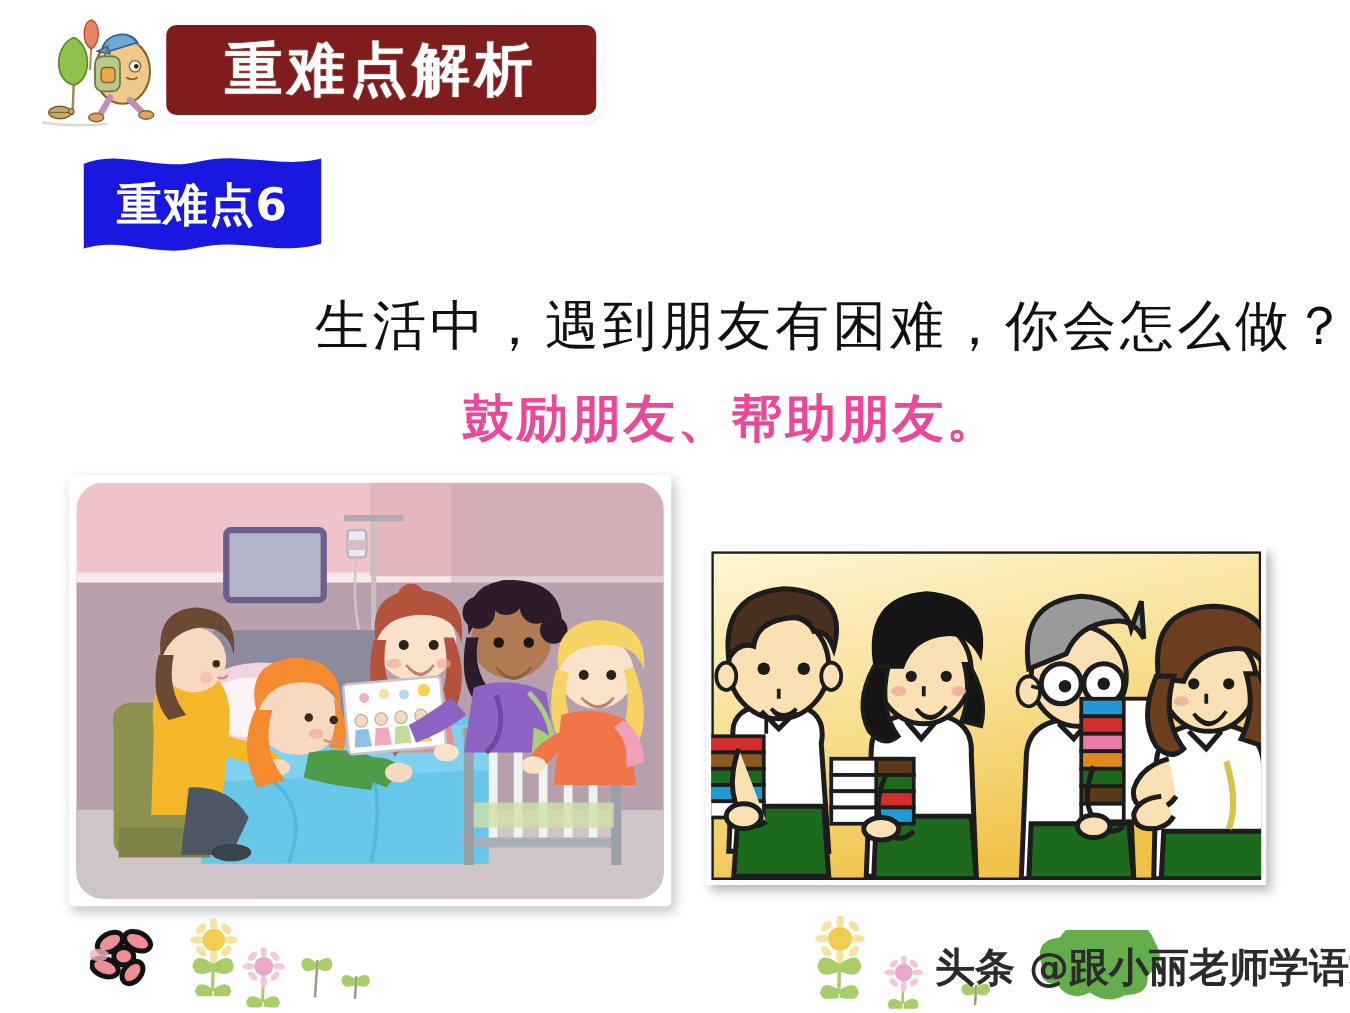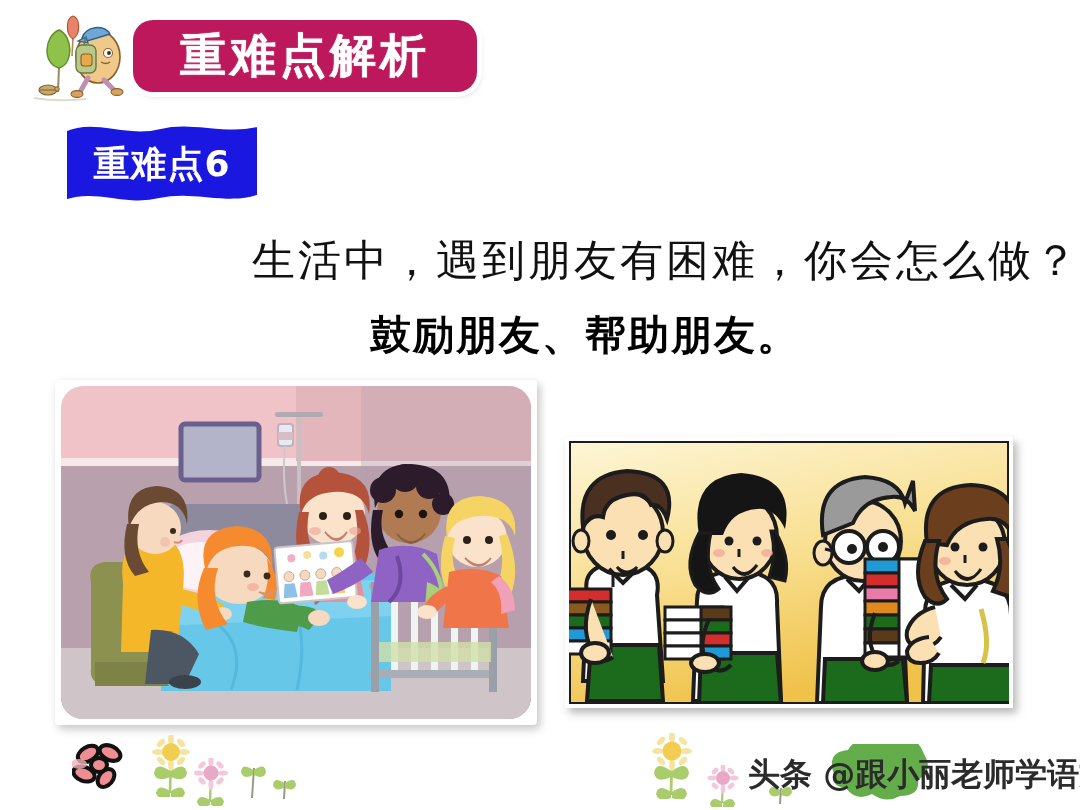--- a/index.html
+++ b/index.html
@@ -25,22 +25,22 @@
     height: 92px;
   }
 
   
   .title-banner {
     position: absolute;
     left: 133px;
     top: 20px;
     width: 344px;
     height: 72px;
-    background: #be185d;
-    border-radius: 20px;
+    background: #7f1d1d;
+    border-radius: 8px;
     box-shadow: 0 0 0 5px #ffffff, 2px 3px 6px rgba(120,120,150,0.45);
     display: flex;
     align-items: center;
     justify-content: center;
   }
   .title-banner-text {
     color: #ffffff;
     font-size: 46px;
     font-weight: bold;
     letter-spacing: 4px;
@@ -88,21 +88,21 @@
     font-family: "DejaVu Serif", "Liberation Serif", serif;
     white-space: nowrap;
   }
   .answer-line {
     position: absolute;
     left: 0;
     top: 308px;
     width: 1080px;
     text-align: center;
     font-size: 41px;
-    color: #000000;
+    color: #ec4899;
     font-weight: bold;
     letter-spacing: 2px;
     font-family: "DejaVu Serif", "Liberation Serif", serif;
     white-space: nowrap;
     padding-left: 90px;
     box-sizing: border-box;
   }
 
   
   .photo-left {

